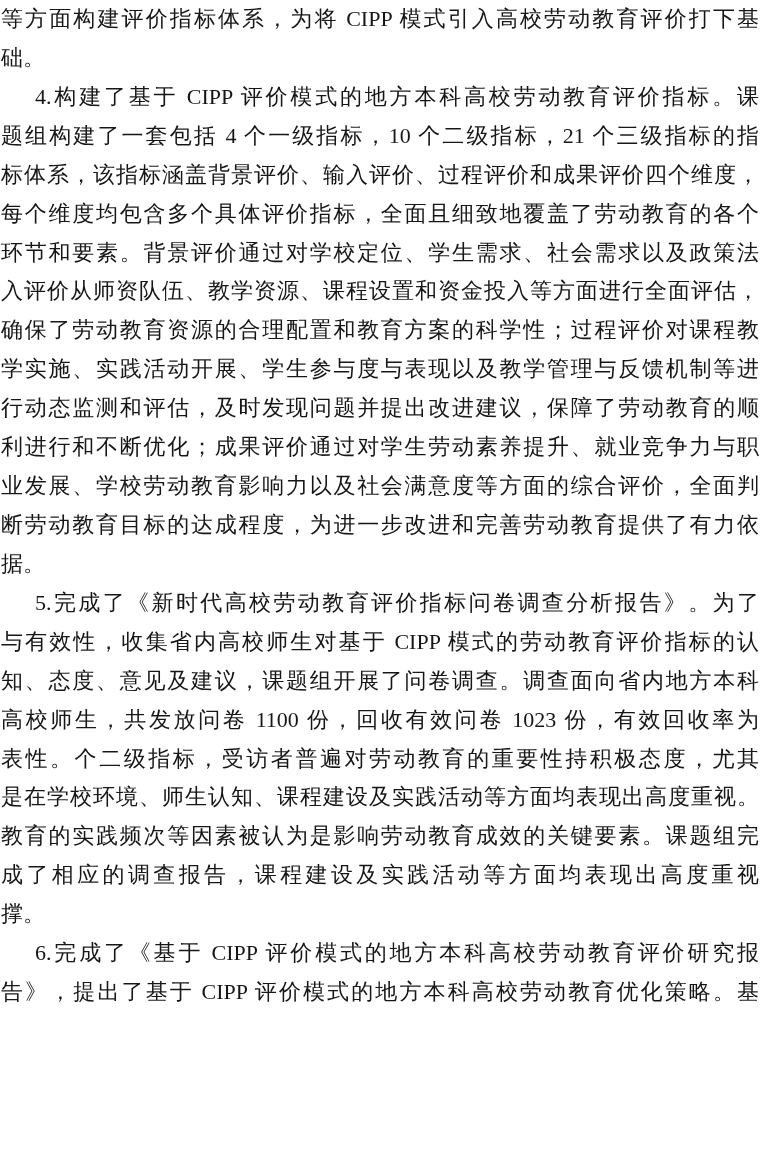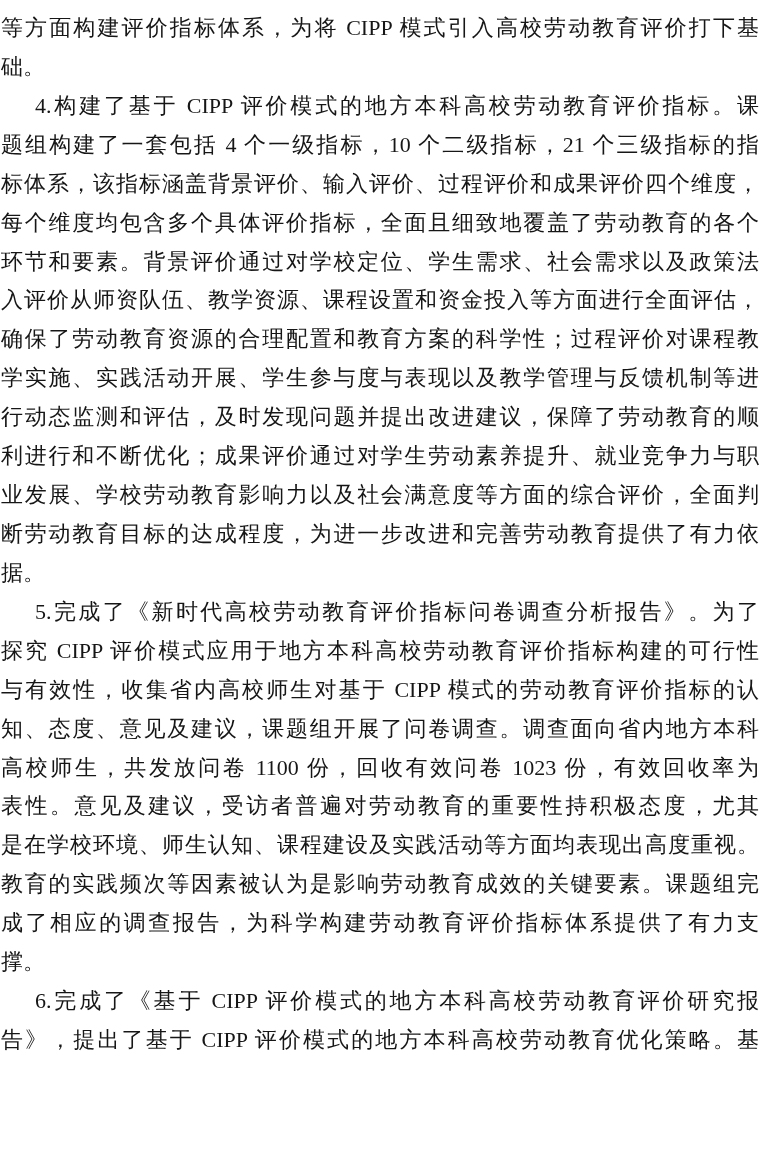--- a/index.html
+++ b/index.html
@@ -9,21 +9,21 @@
   body {
     width: 760px;
     height: 1168px;
     background: #ffffff;
     overflow: hidden;
   }
   .page {
     box-sizing: border-box;
     width: 760px;
     height: 1168px;
-    padding: 9px 1px;
+    padding: 0 1px;
     font-family: "Liberation Serif", "DejaVu Serif", serif;
     color: #161616;
     font-size: 22px;
   }
   .line {
     height: 38.93px;
     line-height: 38.93px;
     text-align: justify;
     text-align-last: justify;
     overflow: hidden;
@@ -49,24 +49,23 @@
   <div class="line">环节和要素。背景评价通过对学校定位、学生需求、社会需求以及政策法</div>
   <div class="line">入评价从师资队伍、教学资源、课程设置和资金投入等方面进行全面评估，</div>
   <div class="line">确保了劳动教育资源的合理配置和教育方案的科学性；过程评价对课程教</div>
   <div class="line">学实施、实践活动开展、学生参与度与表现以及教学管理与反馈机制等进</div>
   <div class="line">行动态监测和评估，及时发现问题并提出改进建议，保障了劳动教育的顺</div>
   <div class="line">利进行和不断优化；成果评价通过对学生劳动素养提升、就业竞争力与职</div>
   <div class="line">业发展、学校劳动教育影响力以及社会满意度等方面的综合评价，全面判</div>
   <div class="line">断劳动教育目标的达成程度，为进一步改进和完善劳动教育提供了有力依</div>
   <div class="line end">据。</div>
   <div class="line ind">5.完成了《新时代高校劳动教育评价指标问卷调查分析报告》。为了</div>
-  <div class="line">探究 CIPP 评价模式应用于地方本科高校劳动教育评价指标构建的可行性</div>
   <div class="line">与有效性，收集省内高校师生对基于 CIPP 模式的劳动教育评价指标的认</div>
   <div class="line">知、态度、意见及建议，课题组开展了问卷调查。调查面向省内地方本科</div>
   <div class="line">高校师生，共发放问卷 1100 份，回收有效问卷 1023 份，有效回收率为</div>
-  <div class="line">表性。意见及建议，受访者普遍对劳动教育的重要性持积极态度，尤其</div>
+  <div class="line">表性。个二级指标，受访者普遍对劳动教育的重要性持积极态度，尤其</div>
   <div class="line">是在学校环境、师生认知、课程建设及实践活动等方面均表现出高度重视。</div>
   <div class="line">教育的实践频次等因素被认为是影响劳动教育成效的关键要素。课题组完</div>
-  <div class="line">成了相应的调查报告，为科学构建劳动教育评价指标体系提供了有力支</div>
+  <div class="line">成了相应的调查报告，课程建设及实践活动等方面均表现出高度重视</div>
   <div class="line end">撑。</div>
   <div class="line ind">6.完成了《基于 CIPP 评价模式的地方本科高校劳动教育评价研究报</div>
   <div class="line">告》，提出了基于 CIPP 评价模式的地方本科高校劳动教育优化策略。基</div>
 </div>
 
 </body></html>

